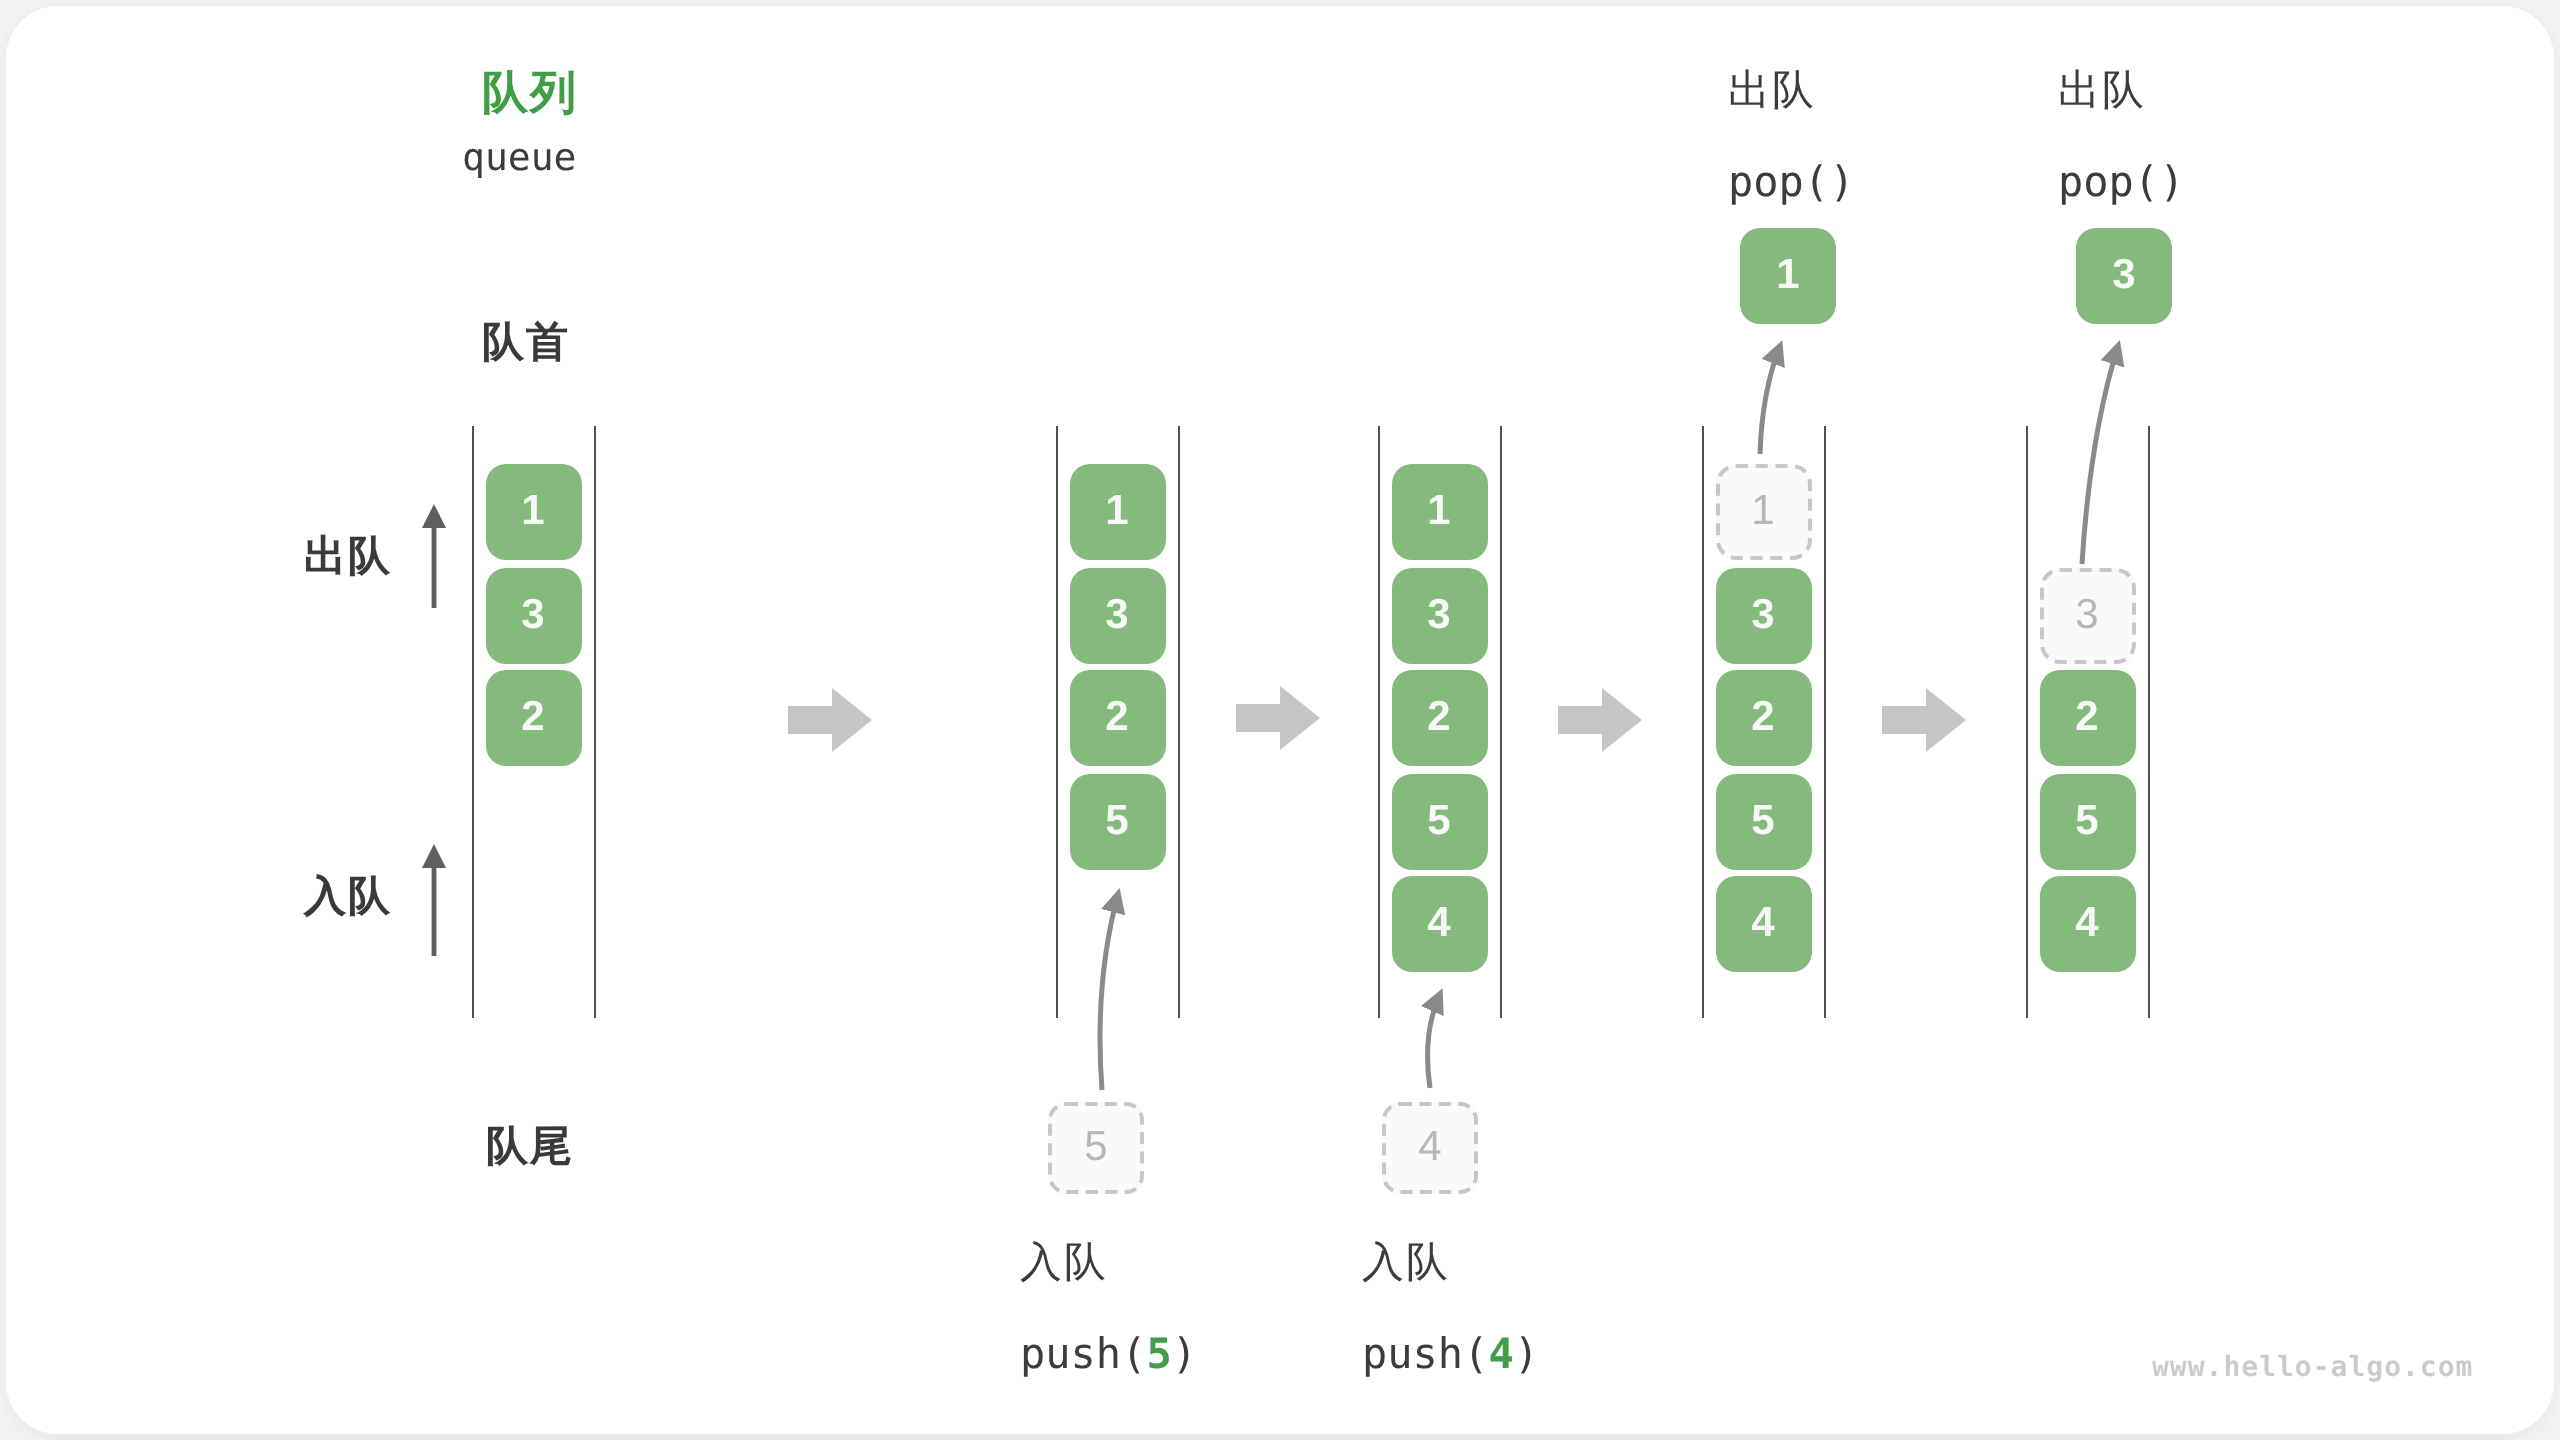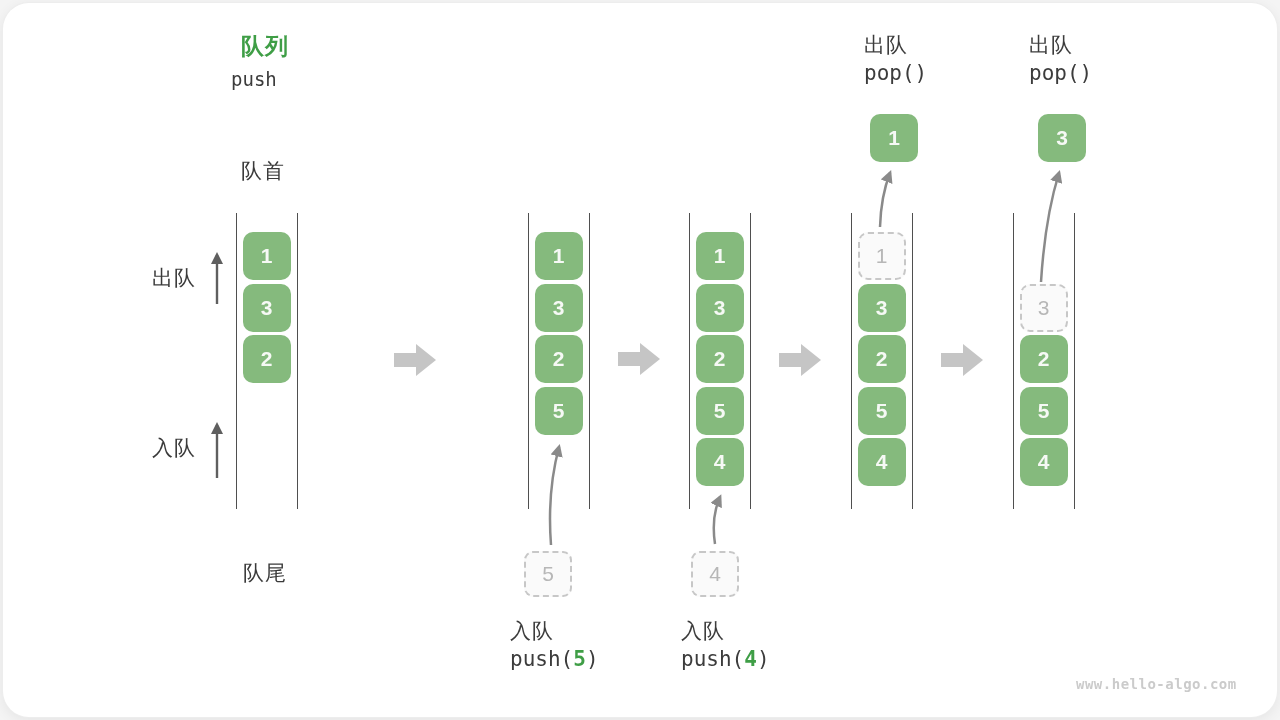--- a/index.html
+++ b/index.html
@@ -12,21 +12,21 @@
   #canvas{position:relative;width:1280px;height:720px;}
   .card{
     position:absolute;inset:3px;border-radius:26px;background:#ffffff;
     box-shadow:0 0 0 1px #ededed, 0 3px 14px rgba(0,0,0,0.07);
   }
   .mono{font-family:"DejaVu Sans Mono","Liberation Mono",monospace;}
 
   .title-zh{position:absolute;left:241px;top:31px;font-size:23px;font-weight:700;color:#3f9e46;letter-spacing:1px;}
   .title-en{position:absolute;left:231px;top:68px;font-size:19px;color:#3c3c3c;}
 
-  .side-lbl{position:absolute;font-size:21px;font-weight:400;color:#3a3a3a;letter-spacing:1px;}
+  .side-lbl{position:absolute;font-size:21px;font-weight:700;color:#3a3a3a;letter-spacing:1px;}
   .lbl-front{left:241px;top:157px;}
   .lbl-deq{left:152px;top:264px;}
   .lbl-enq{left:152px;top:434px;}
   .lbl-rear{left:243px;top:559px;}
 
   .qstate{
     position:absolute;top:213px;width:62px;height:296px;
     border-left:1.5px solid #4f4f4f;border-right:1.5px solid #4f4f4f;
     box-sizing:border-box;
   }
@@ -53,39 +53,39 @@
   .pending-box{
     position:absolute;width:48px;height:46px;border-radius:9px;background:#fafafa;
     border:2px dashed #c7c7c7;box-sizing:border-box;color:#b7b7b7;
     display:flex;align-items:center;justify-content:center;font-size:21px;
   }
   #pending-5{left:524px;top:551px;}
   #pending-4{left:691px;top:551px;}
 
   .op-group{position:absolute;color:#3c3c3c;}
   .op-zh{font-size:21px;letter-spacing:1px;}
-  .op-code{font-size:21px;margin-top:2px;color:#3c3c3c;}
+  .op-code{font-size:21px;margin-top:20px;color:#3c3c3c;}
   #op-pop-1{left:864px;top:31px;}
   #op-pop-2{left:1029px;top:31px;}
   #op-push-5{left:510px;top:617px;}
   #op-push-4{left:681px;top:617px;}
   .green-arg{color:#3f9e46;font-weight:700;}
 
   .watermark{position:absolute;left:1076px;top:676px;font-size:14px;color:#cbcbcb;letter-spacing:0.5px;font-weight:bold;}
 
   #arrow-layer{position:absolute;left:0;top:0;pointer-events:none;}
 </style>
 </head>
 <body>
 
 <div id="canvas">
   <div class="card"></div>
 
   <div class="title-zh">队列</div>
-  <div class="title-en mono">push</div>
+  <div class="title-en mono">queue</div>
 
   <div class="side-lbl lbl-front">队首</div>
   <div class="side-lbl lbl-deq">出队</div>
   <div class="side-lbl lbl-enq">入队</div>
   <div class="side-lbl lbl-rear">队尾</div>
 
   <div id="state-1" class="qstate">
     <div class="cell solid slot-0">1</div>
     <div class="cell solid slot-1">3</div>
     <div class="cell solid slot-2">2</div>

